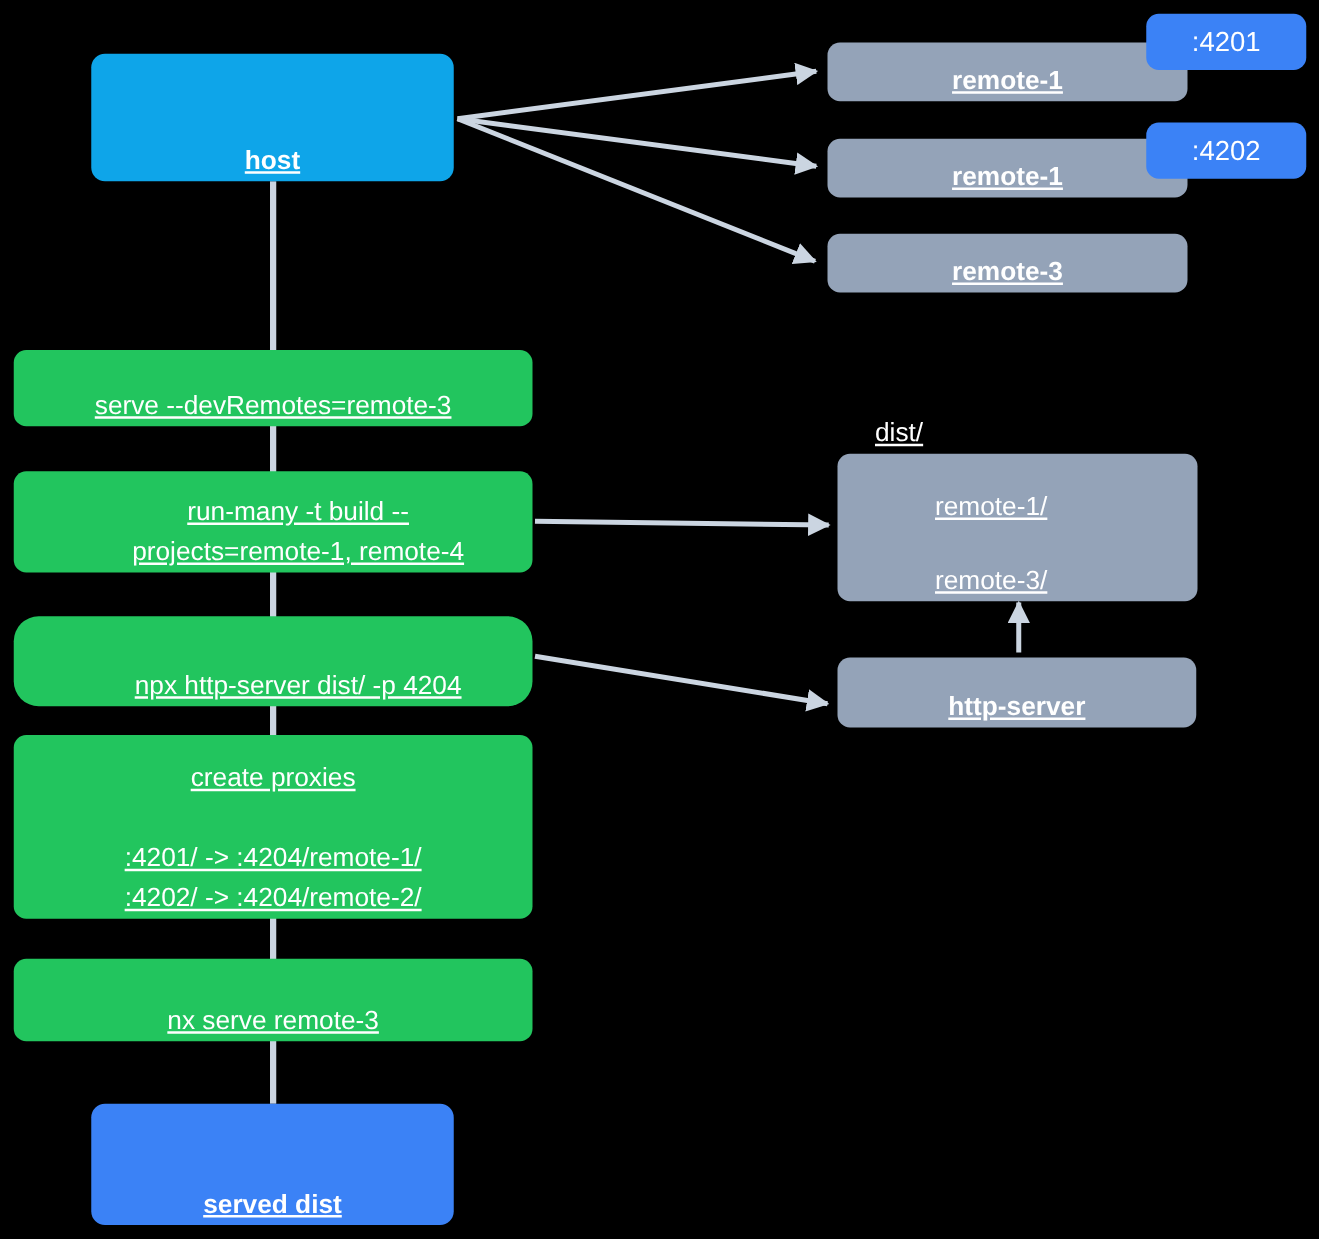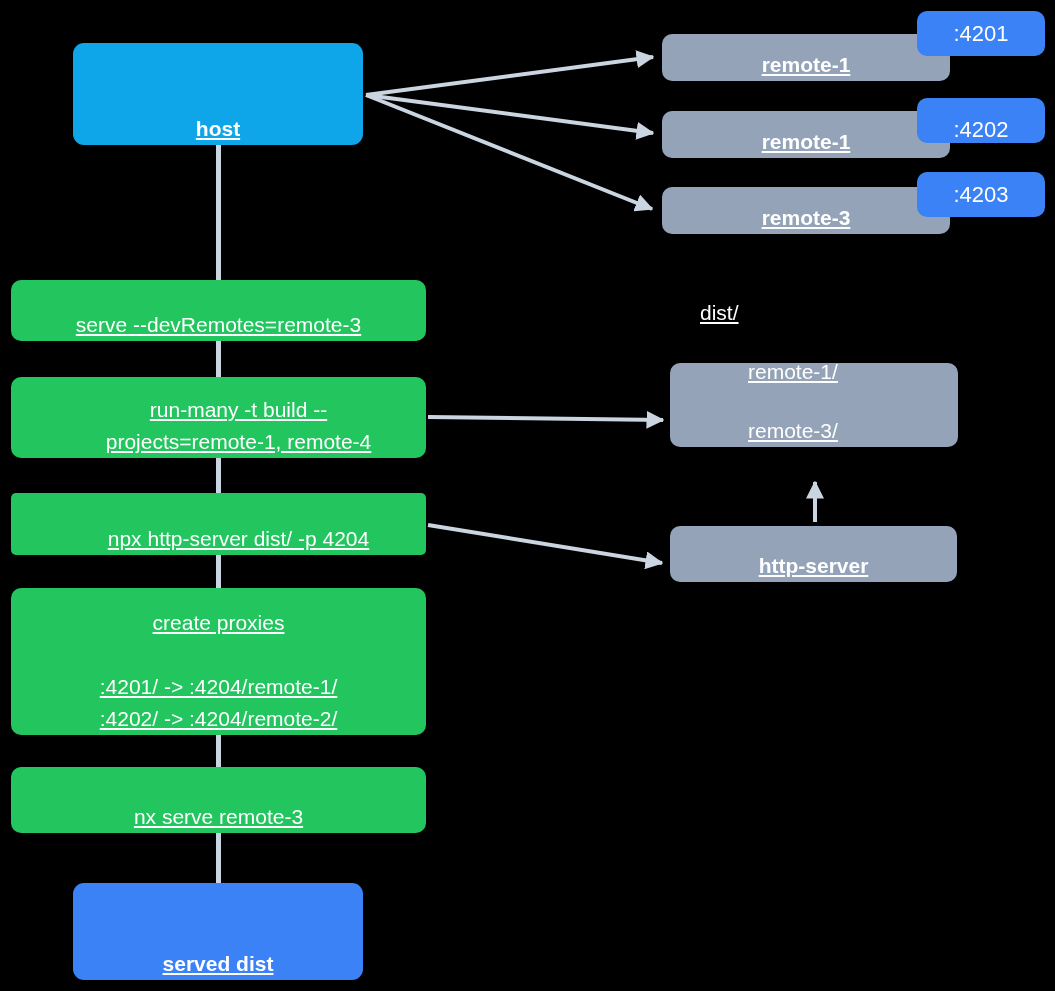--- a/index.html
+++ b/index.html
@@ -73,28 +73,28 @@
   }
   .node.left-align .line { min-height: 33px; line-height: 33px; }
   .line.indent { margin-left: 48px; margin-top: 26px; }
 
   
   #host        { left: 73px;  top: 43px;  width: 290px; height: 102px; }
   #remote-1    { left: 662px; top: 34px;  width: 288px; height: 47px; border-radius: 10px; }
   #remote-2    { left: 662px; top: 111px; width: 288px; height: 47px; border-radius: 10px; }
   #remote-3    { left: 662px; top: 187px; width: 288px; height: 47px; border-radius: 10px; }
   #badge-1     { left: 917px; top: 11px;  width: 128px; height: 45px; }
-  #badge-2     { left: 917px; top: 98px;  width: 128px; height: 45px; align-items: flex-end; }
+  #badge-2     { left: 917px; top: 98px;  width: 128px; height: 45px; }
   #badge-3     { left: 917px; top: 172px; width: 128px; height: 45px; }
   #cmd-serve   { left: 11px;  top: 280px; width: 415px; height: 61px;  border-radius: 10px; }
   #cmd-runmany { left: 11px;  top: 377px; width: 415px; height: 81px;  border-radius: 10px; padding-left: 40px; }
-  #cmd-npx     { left: 11px;  top: 493px; width: 415px; height: 62px;  border-radius: 5px; padding-left: 40px; }
+  #cmd-npx     { left: 11px;  top: 493px; width: 415px; height: 72px;  border-radius: 20px; padding-left: 40px; }
   #cmd-proxies { left: 11px;  top: 588px; width: 415px; height: 147px; border-radius: 10px; }
   #cmd-nxserve { left: 11px;  top: 767px; width: 415px; height: 66px;  border-radius: 10px; }
-  #dist        { left: 670px; top: 363px; width: 288px; height: 84px; border-radius: 10px; }
+  #dist        { left: 670px; top: 363px; width: 288px; height: 118px; border-radius: 10px; }
   #http-server { left: 670px; top: 526px; width: 287px; height: 56px;  border-radius: 10px; }
   #served-host { left: 73px;  top: 883px; width: 290px; height: 97px; }
 </style>
 </head>
 <body>
 
 <div class="canvas">
 
   <svg class="connector-layer" viewBox="0 0 1055 991" xmlns="http://www.w3.org/2000/svg">
     <defs>
@@ -125,23 +125,20 @@
   <div id="remote-2" class="node slate bold">
     <div class="line">remote-1</div>
   </div>
   <div id="badge-2" class="badge">
     <span>:4202</span>
   </div>
 
   <div id="remote-3" class="node slate bold">
     <div class="line">remote-3</div>
   </div>
-  <div id="badge-3" class="badge">
-    <span>:4203</span>
-  </div>
 
   <div id="cmd-serve" class="node green">
     <div class="line">serve --devRemotes=remote-3</div>
   </div>
 
   <div id="cmd-runmany" class="node green">
     <div class="line">run-many -t build --</div>
     <div class="line">projects=remote-1, remote-4</div>
   </div>
 

